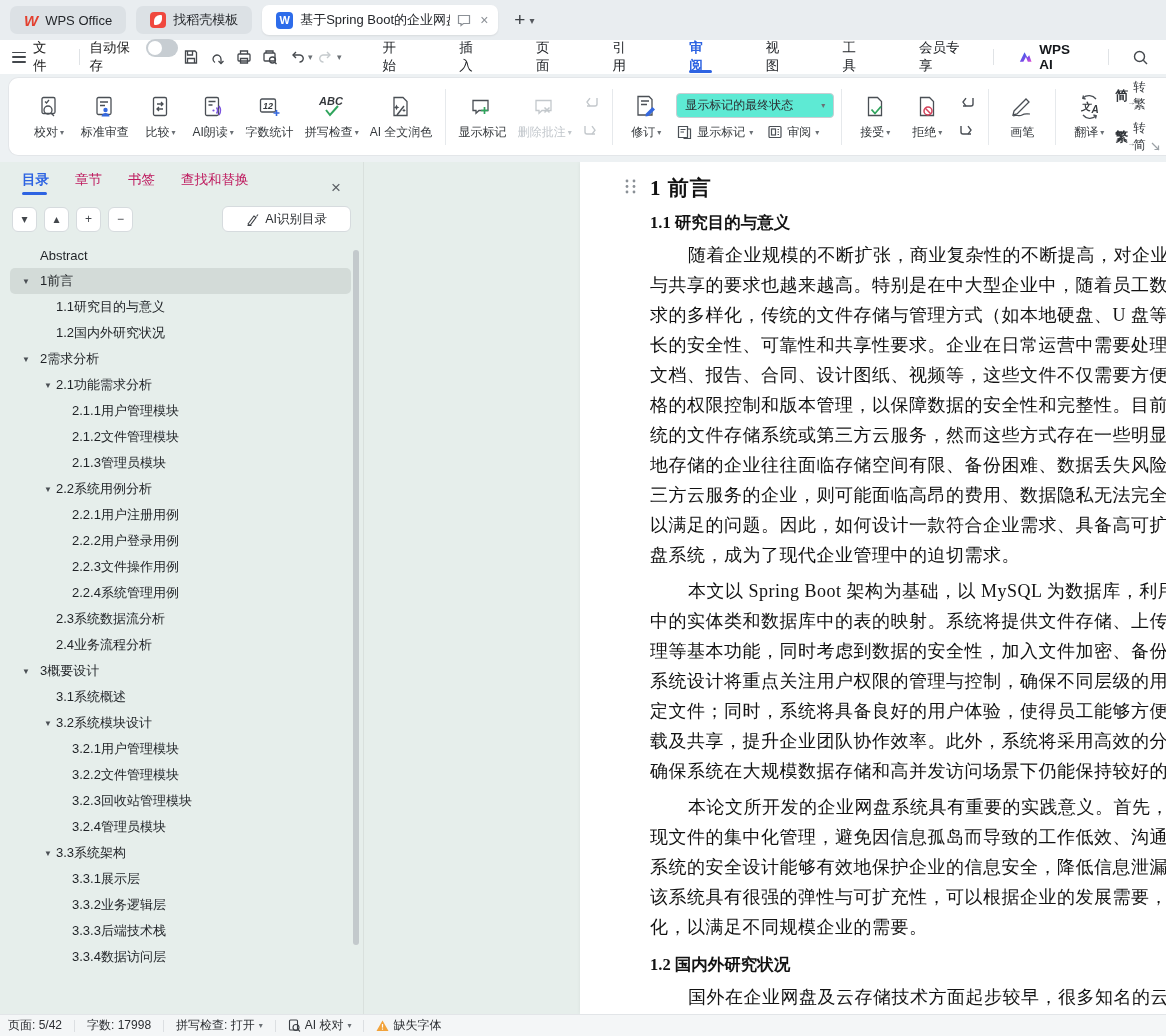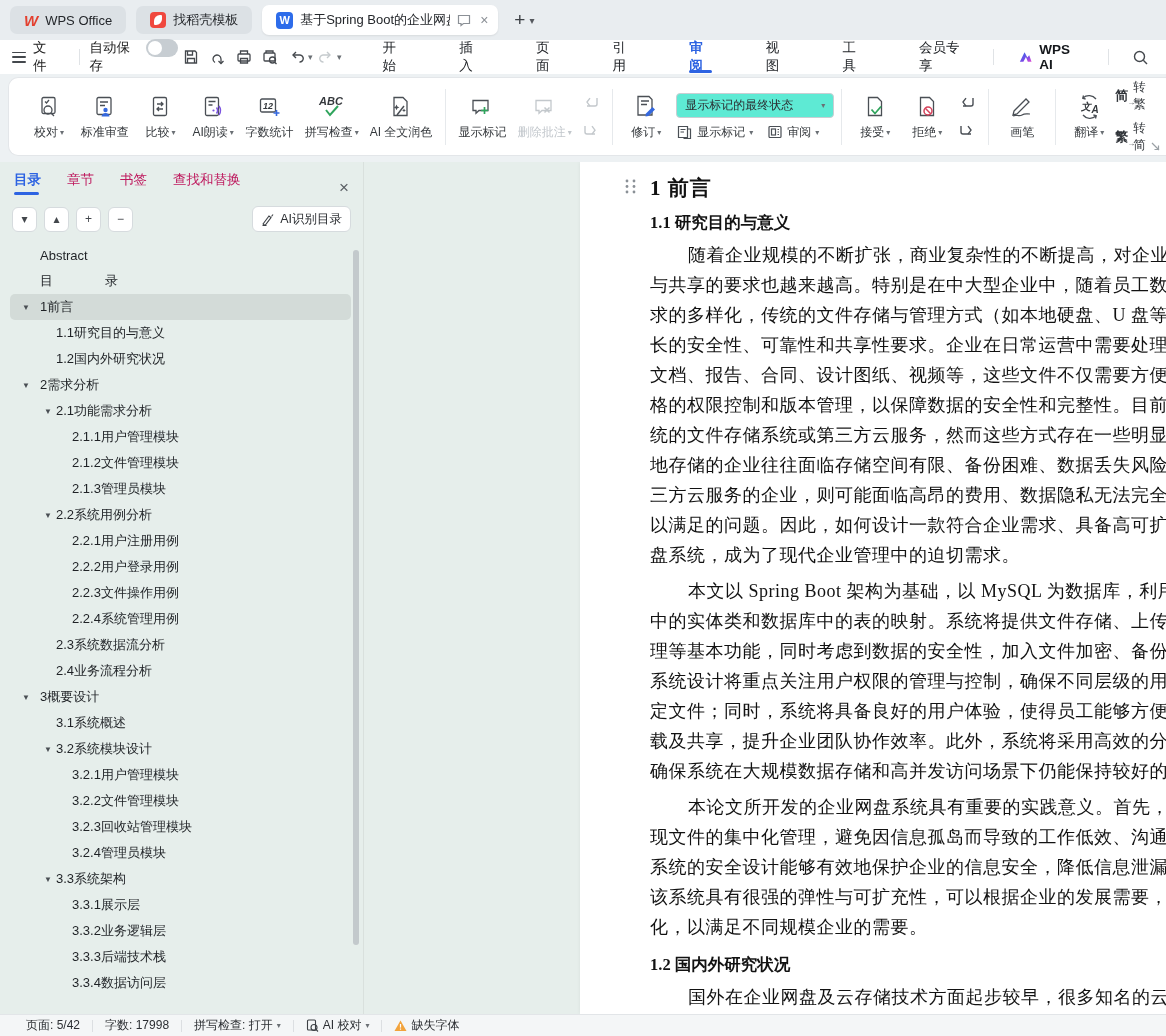--- a/index.html
+++ b/index.html
@@ -57,28 +57,28 @@
   .sbtn { display:flex; align-items:center; gap:4px; font-size:12px; color:#35393d; }
   .cvtcol { display:flex; flex-direction:column; gap:7px; }
   .cvt { display:flex; align-items:center; gap:5px; font-size:12.5px; color:#2f3338; }
   .cvt .zi { font-size:13px; font-weight:600; position:relative; }
   .cvt .zi i { font-style:normal; font-size:8px; position:absolute; right:-7px; bottom:-2px; color:#45494e; }
   .rcorner { position:absolute; right:6px; bottom:4px; }
 
   
   .work { flex:1; display:flex; overflow:hidden; position:relative; }
   .sidebar { width:364px; flex:none; background:#E6EEEB; border-right:1px solid #D9E0DD; position:relative; overflow:hidden; }
-  .stabs { display:flex; align-items:flex-end; height:36px; padding:0 14px; font-size:13.5px; }
+  .stabs { display:flex; align-items:flex-end; height:36px; padding:0 22px; font-size:13.5px; }
   .stab { margin-right:26px; color:#be185d; position:relative; height:36px; display:flex; align-items:center; }
   .stab.active { color:#2D63E2; font-weight:700; }
   .stab.active::after { content:""; position:absolute; left:0; right:2px; bottom:3px; height:3px; border-radius:2px; background:#2D63E2; }
   .sclose { margin-left:auto; color:#5a5f64; font-size:17px; }
   .sctrl { display:flex; align-items:center; padding:8px 12px 6px 12px; gap:7px; }
   .sqbtn { width:25px; height:25px; background:#fff; border:1px solid #D6DBDE; border-radius:6px; display:flex; align-items:center; justify-content:center; font-size:12px; color:#43474c; }
-  .aitoc { margin-left:auto; height:26px; background:#fff; border:1px solid #D6DBDE; border-radius:6px; display:flex; align-items:center; gap:5px; padding:0 8px; font-size:12.5px; color:#2b2e32; }
+  .aitoc { margin-left:auto; height:26px; background:#fff; border:1px solid #D6DBDE; border-radius:6px; display:flex; align-items:center; gap:5px; padding:0 23px; font-size:12.5px; color:#2b2e32; }
   .toclist { padding-top:4px; font-size:13px; color:#1f2226; }
   .toc-row { height:26px; display:flex; align-items:center; position:relative; border-radius:5px; margin:0 12px 0 10px; }
   .toc-row .tarr { font-size:8px; color:#4a4f54; position:absolute; }
   .toc-row .tlabel { white-space:nowrap; }
   .toc-row.lvl0 .tarr { left:12px; } .toc-row.lvl0 .tlabel { padding-left:30px; }
   .toc-row.lvl1 .tarr { left:34px; } .toc-row.lvl1 .tlabel { padding-left:46px; }
   .toc-row.lvl2 .tlabel { padding-left:62px; }
   .toc-row.sel { background:#D3DBD8; }
   .sscroll { position:absolute; right:4px; top:88px; width:6px; height:695px; border-radius:3px; background:#C3C9CC; }
 
@@ -87,21 +87,21 @@
   .page { position:absolute; left:216px; top:0; width:660px; height:100%; background:#fff; box-shadow:0 0 4px rgba(0,0,0,.06); }
   .pagein { padding:8px 0 0 70px; position:relative; font-family:"Liberation Serif", serif; color:#121212; }
   .draghandle { position:absolute; left:44px; top:16px; }
   .dh1 { height:36px; font-size:21px; font-weight:700; display:flex; align-items:center; letter-spacing:1px; }
   .dh2 { height:34px; font-size:16.5px; font-weight:700; display:flex; align-items:center; }
   .dpara { margin-bottom:6px; }
   .dline { height:30px; line-height:30px; font-size:18px; white-space:nowrap; letter-spacing:.5px; }
   .dline.ind { padding-left:38px; }
 
   
-  .statusbar { height:22px; background:#F4F6F7; border-top:1px solid #E2E5E8; display:flex; align-items:center; font-size:12px; color:#2c2f33; padding:0 24px; flex:none; }
+  .statusbar { height:22px; background:#F4F6F7; border-top:1px solid #E2E5E8; display:flex; align-items:center; font-size:12px; color:#2c2f33; padding:0 6px; flex:none; }
   .sbitem { display:flex; align-items:center; gap:4px; padding:0 12px; }
   .sbitem:first-child { padding-left:2px; }
   .sbsep { width:1px; height:12px; background:#DCDFE2; }
   .sbcaret { font-size:8px; color:#6a6f74; }
   svg { display:block; }
 </style>
 </head>
 <body>
 
 <div class="app">
@@ -516,23 +516,20 @@
               <path d="M2 11l6-8 2 1.5-6 8z"></path>
               <path d="M10.5 3.5L12 1.5"></path>
               <path d="M1.5 12.5h4"></path>
             </svg>
           <span>AI识别目录</span>
         </span>
       </div>
       <div class="toclist">
           <div class="toc-row lvl0">
             <span class="tlabel">Abstract</span>
-          </div>
-          <div class="toc-row lvl0">
-            <span class="tlabel">目　　　　录</span>
           </div>
           <div class="toc-row lvl0 sel">
             <span class="tarr">▼</span>
             <span class="tlabel">1前言</span>
           </div>
           <div class="toc-row lvl1">
             <span class="tlabel">1.1研究目的与意义</span>
           </div>
           <div class="toc-row lvl1">
             <span class="tlabel">1.2国内外研究状况</span>

